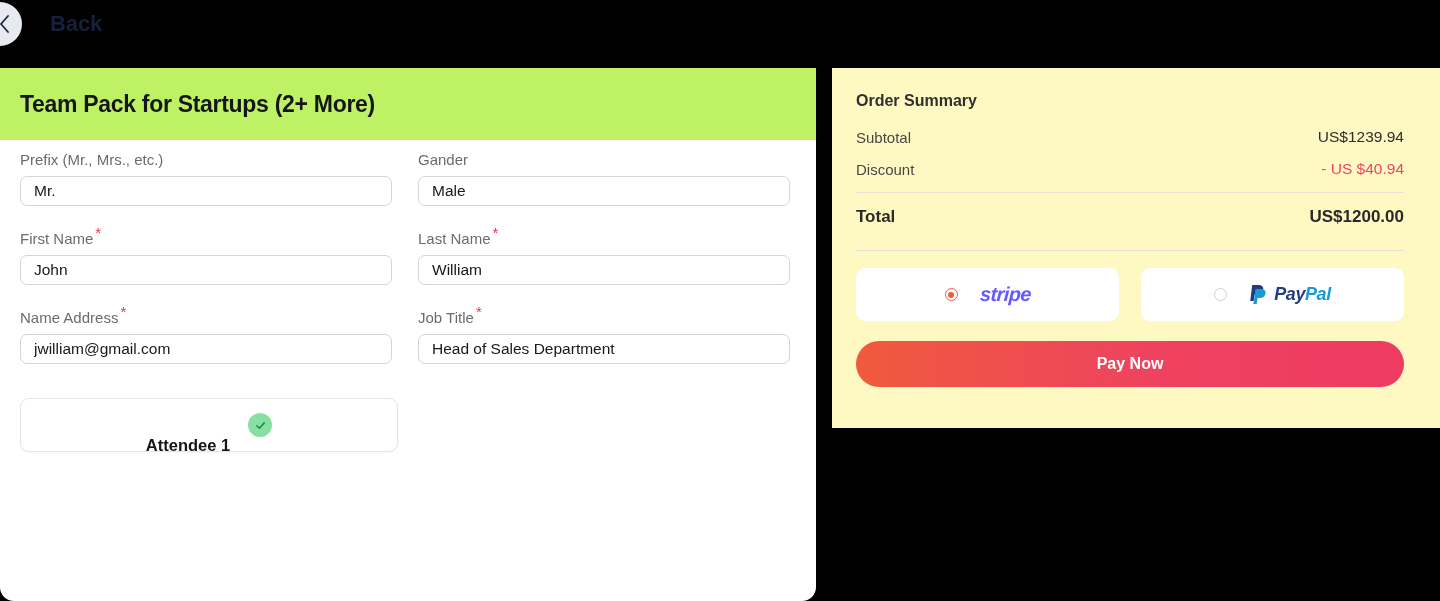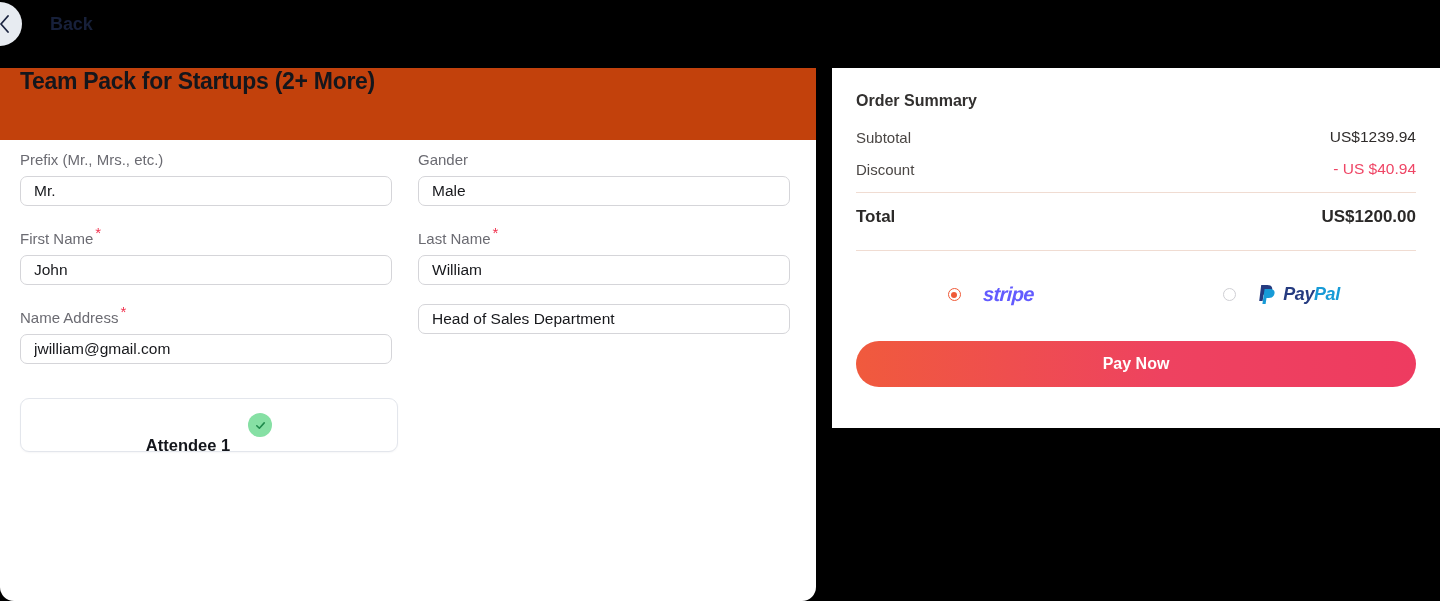--- a/index.html
+++ b/index.html
@@ -40,40 +40,41 @@
     background: #e7ebf1;
     display: flex;
     align-items: center;
     justify-content: center;
     margin-left: -22px;
     box-shadow: 0 1px 3px rgba(0,0,0,0.10);
   }
   .back-circle svg { display: block; margin-left: 9px; }
   .back-label {
     margin-left: 28px;
-    font-size: 18px;
+    font-size: 22px;
     font-weight: 700;
     color: #17203a;
     letter-spacing: -0.1px;
   }
 
   
   .form-panel {
     position: absolute;
     left: 0; top: 68px;
     width: 816px;
     height: 533px;
     background: #ffffff;
     border-radius: 0 0 14px 14px;
     overflow: hidden;
   }
   .form-header {
     height: 72px;
-    background: #c2410c;
-    display: flex;
+    background: #bef264;
+    display: flex;
+    align-items: center;
     padding: 0 20px;
   }
   .form-header h1 {
     font-size: 23px;
     font-weight: 700;
     color: #14161c;
     letter-spacing: -0.3px;
   }
   .form-body {
     padding: 12px 20px 0 20px;
@@ -142,22 +143,22 @@
     align-items: center;
     justify-content: center;
   }
 
   
   .summary-panel {
     position: absolute;
     left: 832px; top: 68px;
     width: 608px;
     height: 360px;
-    background: #ffffff;
-    padding: 24px 24px 0 24px;
+    background: #fef9c3;
+    padding: 24px 36px 0 24px;
   }
   .summary-title {
     font-size: 16px;
     font-weight: 600;
     color: #32302f;
     margin-bottom: 18px;
   }
   .sum-row {
     display: flex;
     justify-content: space-between;
@@ -317,20 +318,23 @@
       </div>
 
       <div class="row">
         <div class="field">
           <label class="field-label">
             <span>Name Address</span><span class="req">*</span>
           </label>
           <input class="field-input" type="text" value="jwilliam@gmail.com" style="">
         </div>
         <div class="field">
+          <label class="field-label">
+            <span>Job Title</span><span class="req">*</span>
+          </label>
           <input class="field-input" type="text" value="Head of Sales Department" style="">
         </div>
       </div>
 
       <div class="attendee-row">
         <div class="attendee-tab">
           <span class="att-label">Attendee 1</span>
           <span class="check-badge">
             <svg width="13" height="13" viewBox="0 0 14 14" fill="none">
               <path d="M3 7.3 L5.8 10 L11 4.2" stroke="#1f8a4c" stroke-width="1.7" stroke-linecap="round" stroke-linejoin="round"></path>

